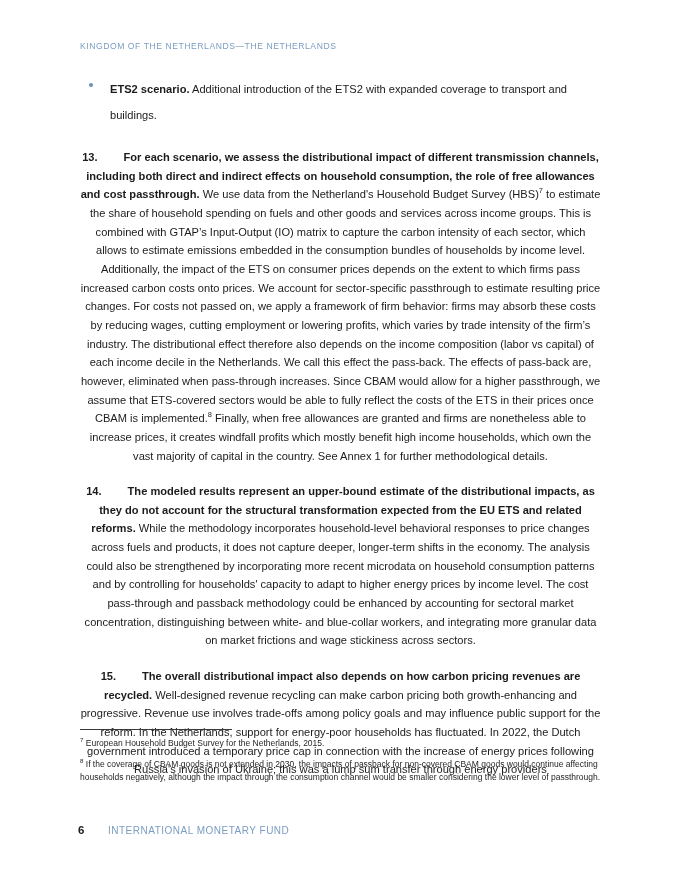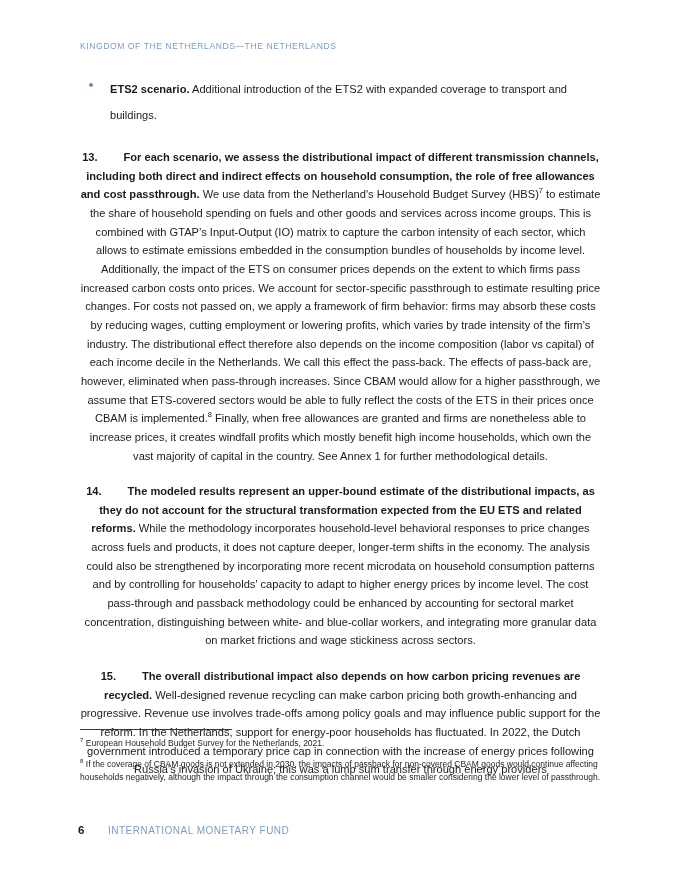--- a/index.html
+++ b/index.html
@@ -168,21 +168,21 @@
     <p class="para">
       <span class="num">15.</span><span class="indent-gap"></span><span class="lead">The overall distributional impact also depends on how carbon pricing revenues are recycled.</span><span> Well-designed revenue recycling can make carbon pricing both growth-enhancing and progressive. Revenue use involves trade-offs among policy goals and may influence public support for the reform. In the Netherlands, support for energy-poor households has fluctuated. In 2022, the Dutch government introduced a temporary price cap in connection with the increase of energy prices following Russia's invasion of Ukraine; this was a lump sum transfer through energy providers</span>
     </p>
 
   </div>
 
   <div class="footnotes">
     <div class="footnote-rule"></div>
 
     <p class="footnote">
-      <sup>7</sup><span> European Household Budget Survey for the Netherlands, 2021.</span>
+      <sup>7</sup><span> European Household Budget Survey for the Netherlands, 2015.</span>
     </p>
 
     <p class="footnote">
       <sup>8</sup><span> If the coverage of CBAM goods is not extended in 2030, the impacts of passback for non-covered CBAM goods would continue affecting households negatively, although the impact through the consumption channel would be smaller considering the lower level of passthrough.</span>
     </p>
   </div>
 
   <div class="page-footer">
     <div class="page-number">6</div>
     <div class="footer-org">INTERNATIONAL MONETARY FUND</div>

